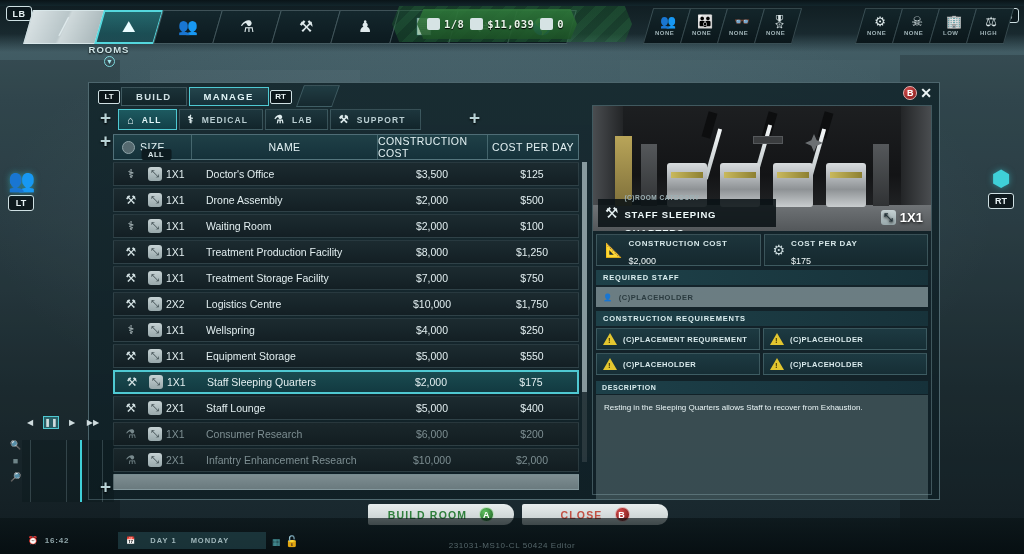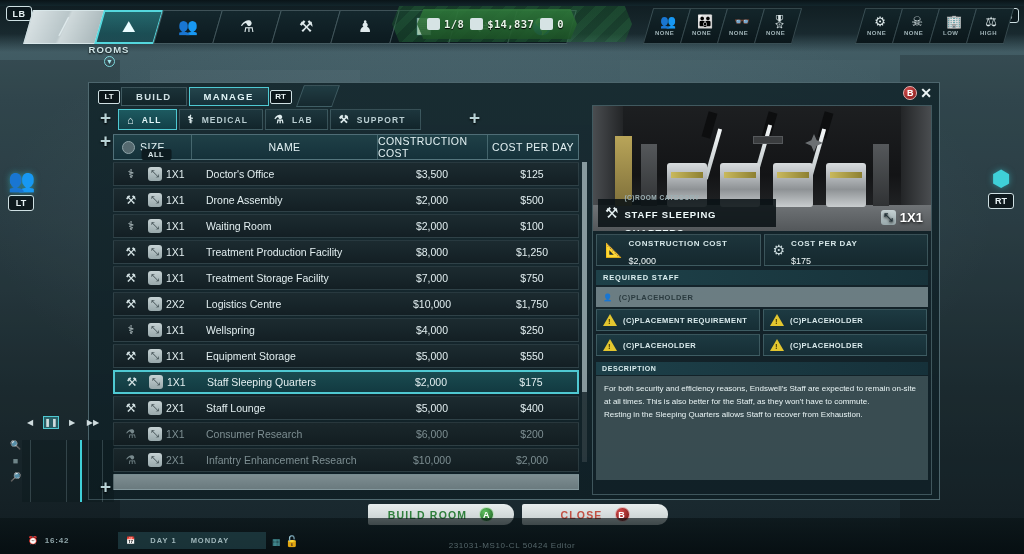--- a/index.html
+++ b/index.html
@@ -447,21 +447,21 @@
       </div>
     <div class="resbar">
       <div class="resbar-bg"></div>
       <div class="resbar-inner">
         <div class="res-item">
           <span class="res-icon"></span>
           <span class="res-val">1/8</span>
         </div>
         <div class="res-item">
           <span class="res-icon"></span>
-          <span class="res-val">$14,837</span>
+          <span class="res-val">$11,039</span>
         </div>
         <div class="res-item">
           <span class="res-icon"></span>
           <span class="res-val">0</span>
         </div>
       </div>
     </div>
 
     <div class="statgroup" style="left:648px;">
       <div class="statpod">
@@ -741,20 +741,21 @@
         </span>
       </div>
     </div>
 
     <div class="sec-head">REQUIRED STAFF</div>
     <div class="staff-cell">
       <span>👤</span>
       <span>(C)PLACEHOLDER</span>
     </div>
 
+    <div class="sec-head">CONSTRUCTION REQUIREMENTS</div>
     <div class="req-grid">
       <div class="req-cell">
         <span class="warn-ic"></span>
         <span>(C)PLACEMENT REQUIREMENT</span>
       </div>
       <div class="req-cell">
         <span class="warn-ic"></span>
         <span>(C)PLACEHOLDER</span>
       </div>
       <div class="req-cell">
@@ -762,21 +763,20 @@
         <span>(C)PLACEHOLDER</span>
       </div>
       <div class="req-cell">
         <span class="warn-ic"></span>
         <span>(C)PLACEHOLDER</span>
       </div>
     </div>
 
     <div class="desc-head">DESCRIPTION</div>
     <div class="desc-body">
-      <p>For both security and efficiency reasons, Endswell's Staff are expected to remain on-site at all times. This is also better for the Staff, as they won't have to commute.</p>
       <p>Resting in the Sleeping Quarters allows Staff to recover from Exhaustion.</p>
     </div>
   </div>
 
   <div class="actionbar">
     <div class="act-btn build">
       <span>BUILD ROOM</span>
       <span class="pad-circle pad-a">A</span>
     </div>
     <div class="act-btn close">

